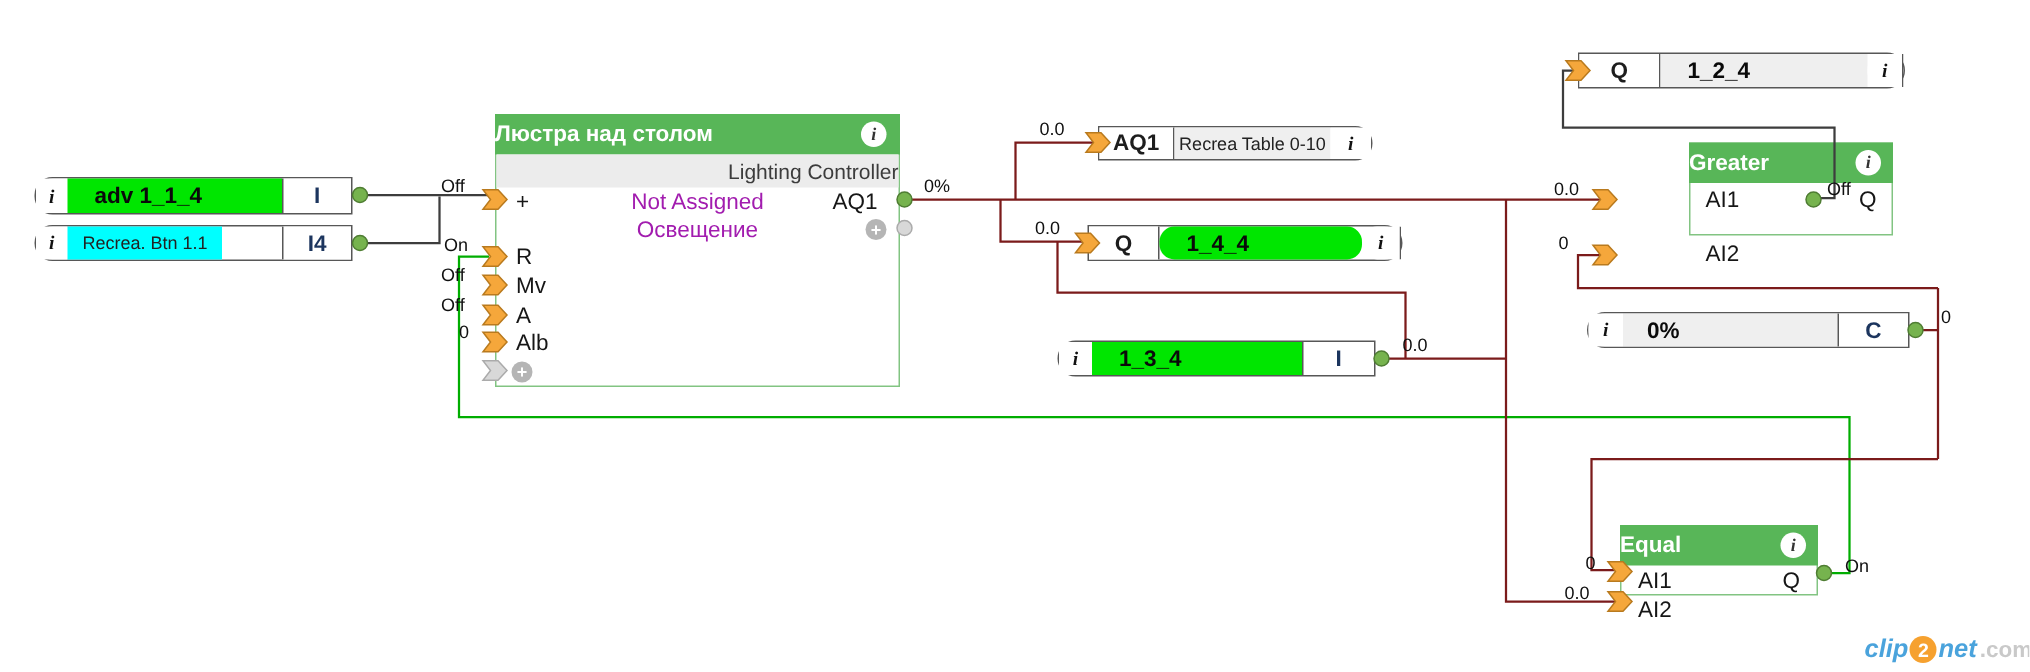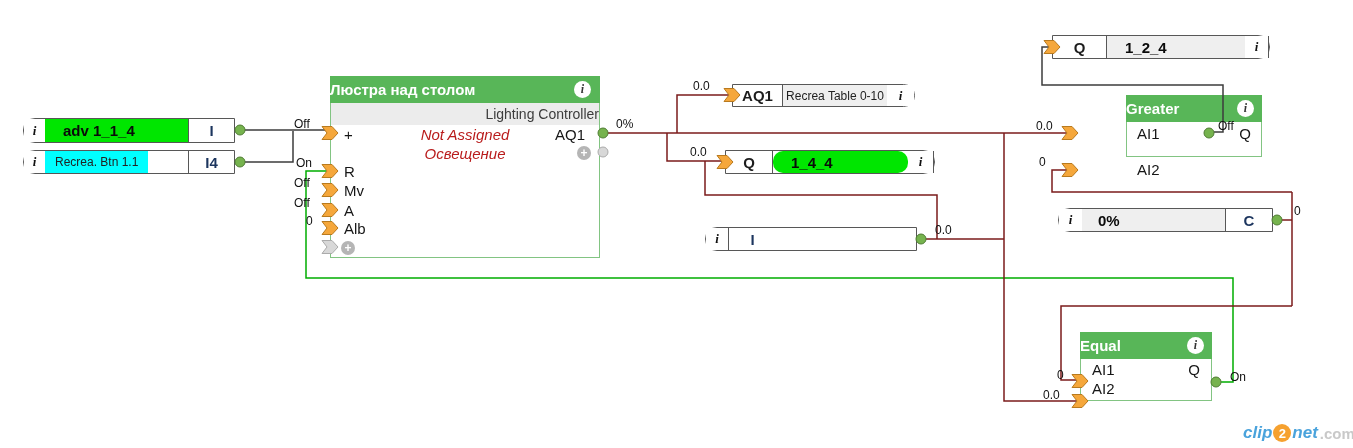--- a/index.html
+++ b/index.html
@@ -19,21 +19,21 @@
   .lbl-bold{font-weight:bold;font-size:15px;color:#0a0a0a;padding-left:18px;}
   .lbl-sm{font-size:12px;color:#222;padding-left:10px;}
   .lbl-ctr{justify-content:center;padding-left:0;}
   
   .fblock{position:absolute;background:#fff;border:1.2px solid #82c482;box-sizing:border-box;z-index:2;}
   .fhead{position:absolute;left:-1px;top:-1px;right:-1px;height:27px;background:#58b658;color:#fff;
          font-weight:bold;font-size:15px;line-height:27px;box-sizing:border-box;}
   .info-circle{position:absolute;width:17px;height:17px;border-radius:50%;background:#fff;color:#333;
          font:italic bold 12px "Liberation Serif",serif;display:flex;align-items:center;justify-content:center;}
   .prow{position:absolute;font-size:15px;color:#161616;white-space:nowrap;}
-  .gray-txt{color:#b91c1c;font-style:italic;}
+  .gray-txt{color:#a21caf;}
   .strip{position:absolute;left:0;right:0;background:#ececec;color:#3c3c3c;font-size:14px;text-align:right;}
   .plus-circle{position:absolute;width:14px;height:14px;border-radius:50%;background:#b5b5b5;color:#fff;
          font-size:12px;font-weight:bold;display:flex;align-items:center;justify-content:center;line-height:1;z-index:3;}
   
   .vlabel{position:absolute;font-size:12px;color:#101010;z-index:7;white-space:nowrap;}
   
   #wires{position:absolute;left:0;top:0;z-index:5;pointer-events:none;}
   
   #watermark{position:absolute;left:1243px;top:423px;display:flex;align-items:center;z-index:8;
              font-weight:bold;font-size:17px;}
@@ -54,20 +54,21 @@
   </div>
 
   <div class="capsule cap-src" style="left:23px;top:150px;width:212px;height:24px;">
     <div class="cap-cell cap-end" style="width:21px;">i</div>
     <div class="cap-cell lbl-sm" style="flex:1;background:#00ffff;">Recrea. Btn 1.1</div>
     <div class="cap-cell cap-port pdivL" style="width:46px;margin-left:40px;">I4</div>
   </div>
 
   <div class="capsule cap-src" style="left:705px;top:227px;width:212px;height:24px;">
     <div class="cap-cell cap-end" style="width:22px;">i</div>
+    <div class="cap-cell lbl-bold" style="flex:1;background:#00e600;">1_3_4</div>
     <div class="cap-cell cap-port pdivL" style="width:48px;">I</div>
   </div>
 
   <div class="capsule cap-src" style="left:1058px;top:208px;width:215px;height:24px;">
     <div class="cap-cell cap-end" style="width:23px;">i</div>
     <div class="cap-cell lbl-bold" style="flex:1;background:#efefef;padding-left:16px;">0%</div>
     <div class="cap-cell cap-port pdivL" style="width:47px;">C</div>
   </div>
 
   <div class="capsule cap-snk" style="left:1052px;top:35px;width:218px;height:24px;">
@@ -109,21 +110,21 @@
   <div class="fblock" style="left:1126px;top:95px;width:136px;height:62px;">
     <div class="fhead">
       <span>Greater</span>
       <span class="info-circle" style="right:8px;top:5px;">i</span>
     </div>
     <div class="prow" style="left:10px;top:29px;height:18px;line-height:18px;">AI1</div>
     <div class="prow" style="right:10px;top:29px;height:18px;line-height:18px;">Q</div>
     <div class="prow" style="left:10px;top:65px;height:18px;line-height:18px;">AI2</div>
   </div>
 
-  <div class="fblock" style="left:1080px;top:332px;width:132px;height:69px;">
+  <div class="fblock" style="left:1080px;top:350px;width:132px;height:47px;">
     <div class="fhead">
       <span>Equal</span>
       <span class="info-circle" style="right:8px;top:5px;">i</span>
     </div>
     <div class="prow" style="left:11px;top:28px;height:17px;line-height:17px;">AI1</div>
     <div class="prow" style="right:11px;top:28px;height:17px;line-height:17px;">Q</div>
     <div class="prow" style="left:11px;top:47px;height:17px;line-height:17px;">AI2</div>
   </div>
 
   <svg id="wires" width="1353" height="448">

